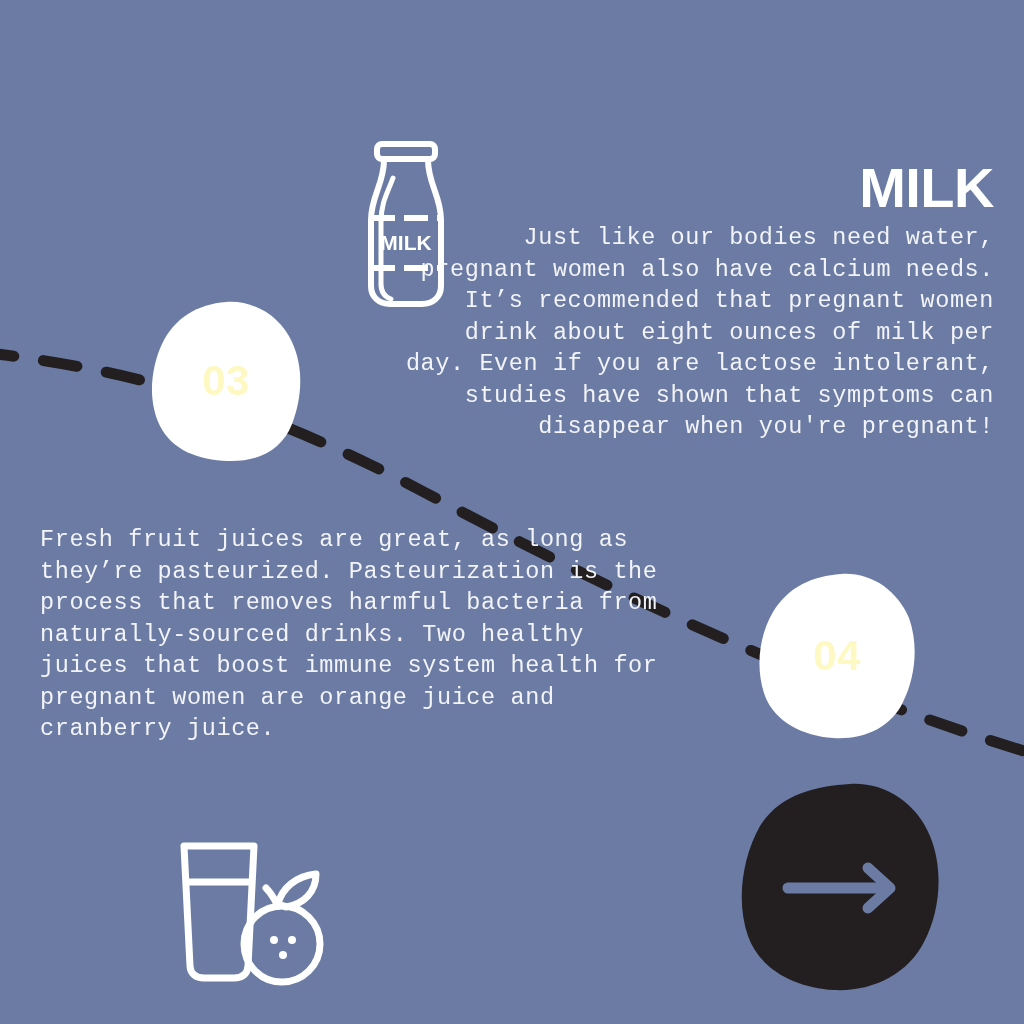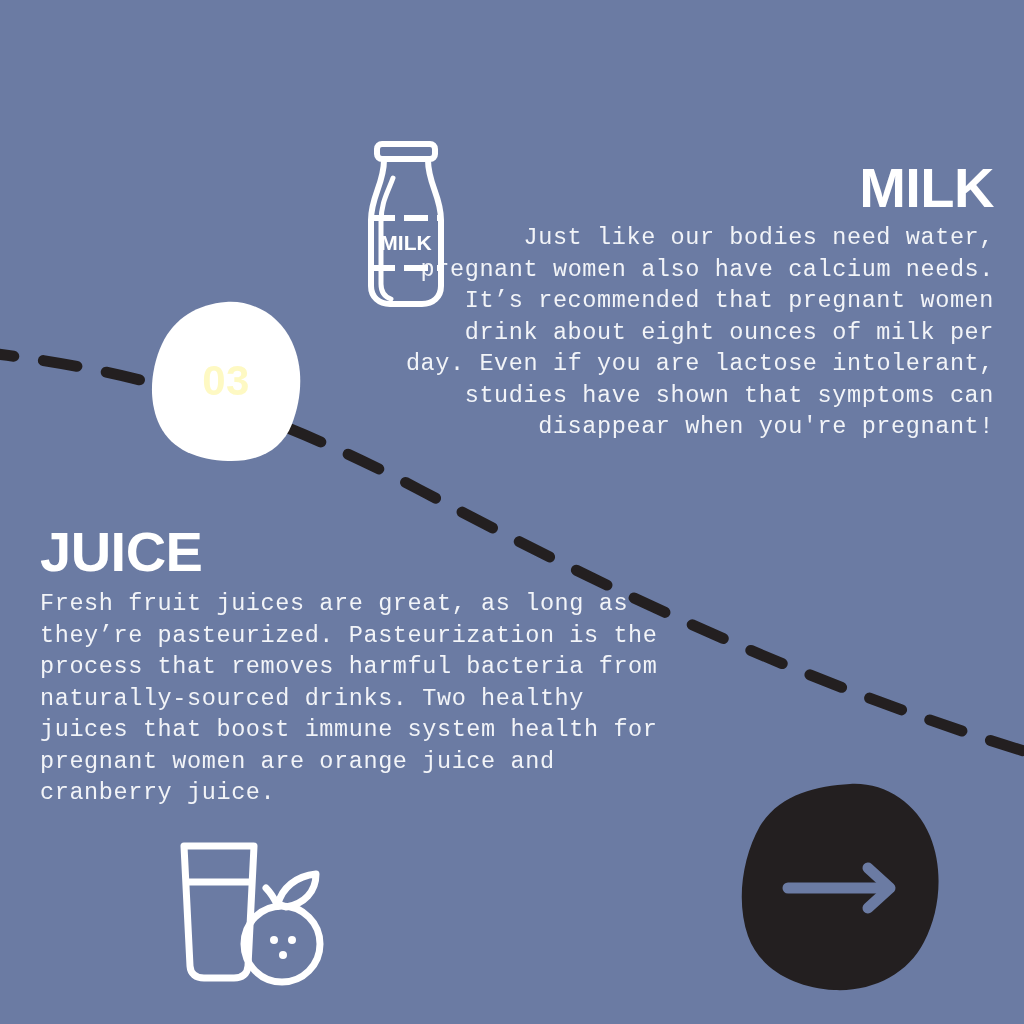--- a/index.html
+++ b/index.html
@@ -138,20 +138,32 @@
                C 106 0 132 16 144 42
                C 156 68 154 98 144 124
                C 134 150 110 162 80 161
                C 50 160 24 150 12 126
                C 0 102 2 70 14 44
                C 26 18 50 4 78 2 Z" fill="#ffffff"></path>
     </svg>
     <span class="blob-label">03</span>
   </div>
 
+  <div class="blob" id="blob-04">
+    <svg viewBox="0 0 164 168" width="164" height="168" aria-hidden="true">
+      <path d="M 86 2
+               C 116 0 142 18 154 46
+               C 164 74 160 106 148 130
+               C 136 156 108 168 78 166
+               C 48 164 20 150 10 124
+               C 0 96 4 64 18 40
+               C 34 14 58 4 86 2 Z" fill="#ffffff"></path>
+    </svg>
+    <span class="blob-label">04</span>
+  </div>
 
   <div id="milk-section">
     <div class="section-title">MILK</div>
     <div class="body-copy">Just like our bodies need water, pregnant women also have calcium needs. It’s recommended that pregnant women drink about eight ounces of milk per day. Even if you are lactose intolerant, studies have shown that symptoms can disappear when you're pregnant!</div>
   </div>
 
   <div class="icon-wrap" id="milk-icon">
     <svg viewBox="0 0 92 168" width="92" height="168" aria-hidden="true">
       <g fill="none" stroke="#ffffff" stroke-width="6" stroke-linecap="round" stroke-linejoin="round">
 
@@ -171,21 +183,20 @@
 
       <g fill="none" stroke="#ffffff" stroke-width="6" stroke-linecap="butt">
         <line x1="11" y1="78" x2="81" y2="78" stroke-dasharray="24 9"></line>
         <line x1="11" y1="128" x2="81" y2="128" stroke-dasharray="24 9"></line>
       </g>
       <text class="bottle-label-text" x="46" y="110" text-anchor="middle">MILK</text>
     </svg>
   </div>
 
   <div id="juice-section">
-    <div class="section-title">JUICE</div>
     <div class="body-copy">Fresh fruit juices are great, as long as they’re pasteurized. Pasteurization is the process that removes harmful bacteria from naturally-sourced drinks. Two healthy juices that boost immune system health for pregnant women are orange juice and cranberry juice.</div>
   </div>
 
   <div class="icon-wrap" id="juice-icon">
     <svg viewBox="0 0 148 148" width="148" height="148" aria-hidden="true">
       <g fill="none" stroke="#ffffff" stroke-width="7" stroke-linecap="round" stroke-linejoin="round">
 
         <path d="M 6 6 L 76 6 L 70 126 C 69.5 134 64 138 56 138 L 26 138 C 18 138 12.5 134 12 126 Z"></path>
 
         <line x1="8.5" y1="42" x2="73.5" y2="42"></line>

